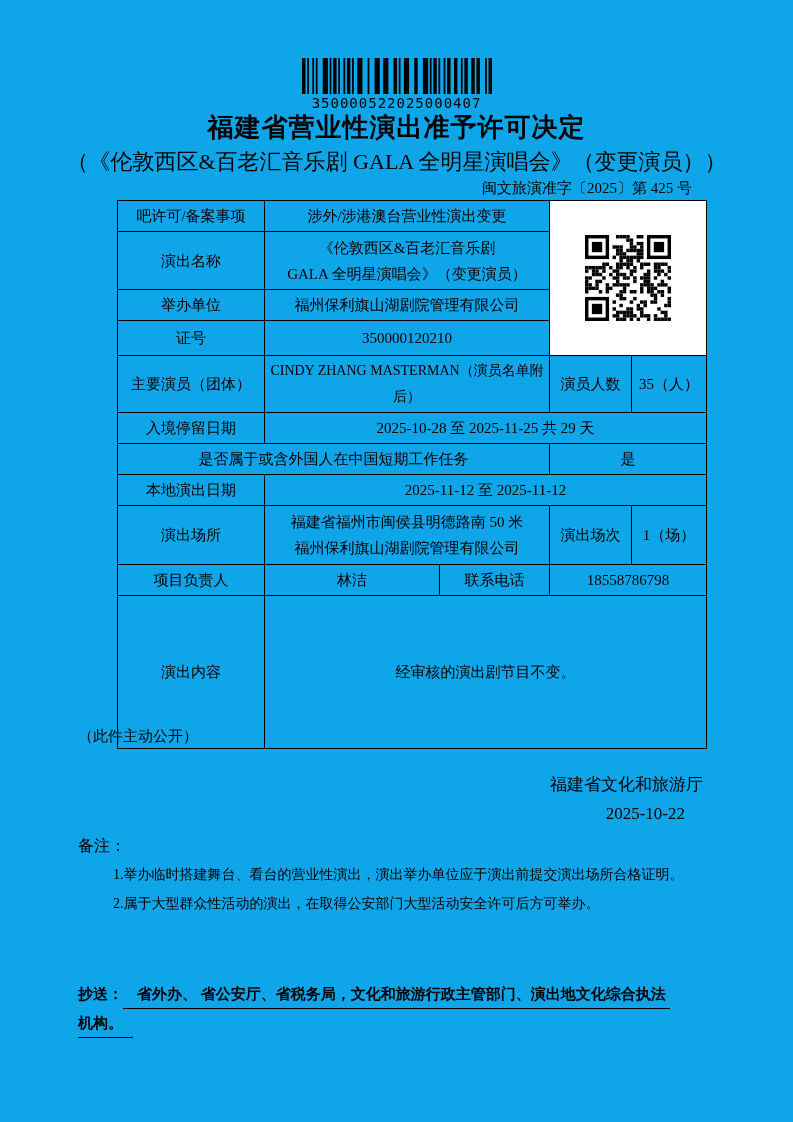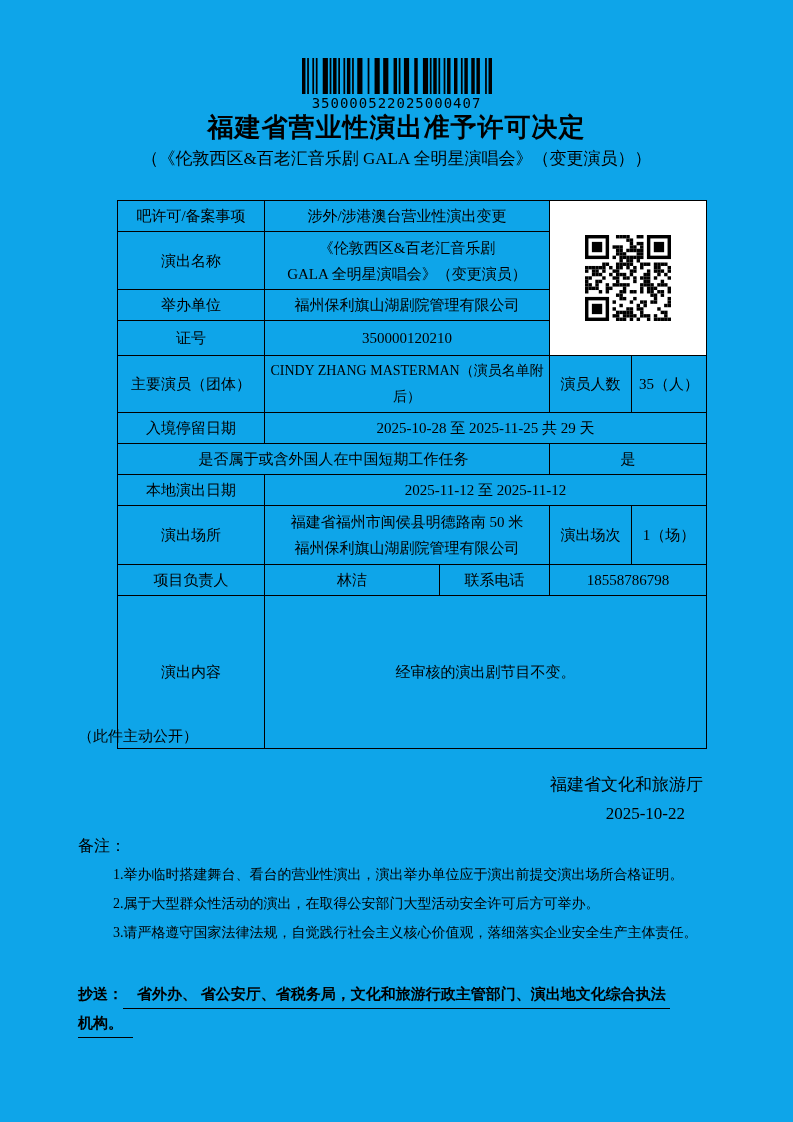--- a/index.html
+++ b/index.html
@@ -17,21 +17,21 @@
     margin-top:1px; font-family:"DejaVu Sans Mono", monospace;
     font-size:14px; letter-spacing:1px; color:#000;
   }
   
   .title {
     position:absolute; top:110px; left:0; width:793px; text-align:center;
     font-size:26px; font-weight:bold; letter-spacing:1px;
   }
   .subtitle {
     position:absolute; top:147px; left:0; width:793px; text-align:center;
-    font-size:17px; font-weight:400;
+    font-size:22px; font-weight:400;
   }
   .doc-number {
     position:absolute; top:179px; right:101px; font-size:15px;
   }
   
   .info-table {
     position:absolute; top:200px; left:117px; width:589px;
     border-collapse:collapse; table-layout:fixed; font-size:15px;
   }
   .info-table td {
@@ -101,20 +101,21 @@
         <rect x="169.27" y="0" width="3.45" height="36" fill="#000"></rect>
         <rect x="174.45" y="0" width="3.45" height="36" fill="#000"></rect>
         <rect x="183.09" y="0" width="1.73" height="36" fill="#000"></rect>
         <rect x="186.55" y="0" width="3.45" height="36" fill="#000"></rect>
       </svg>
     <div class="barcode-text">350000522025000407</div>
   </div>
 
   <h1 class="title">福建省营业性演出准予许可决定</h1>
   <div class="subtitle">（《伦敦西区&amp;百老汇音乐剧 GALA 全明星演唱会》（变更演员））</div>
+  <div class="doc-number">闽文旅演准字〔2025〕第 425 号</div>
 
   <table class="info-table">
     <colgroup>
       <col style="width:147px">
         <col style="width:175px">
         <col style="width:110px">
       <col style="width:82px">
         <col style="width:75px">
     </colgroup>
     <tbody>
@@ -405,20 +406,19 @@
     </tbody>
   </table>
 
   <div class="disclosure">（此件主动公开）</div>
   <div class="issuer">福建省文化和旅游厅</div>
   <div class="issue-date">2025-10-22</div>
 
   <div class="remarks-label">备注：</div>
   <div class="note note-1">1.举办临时搭建舞台、看台的营业性演出，演出举办单位应于演出前提交演出场所合格证明。</div>
   <div class="note note-2">2.属于大型群众性活动的演出，在取得公安部门大型活动安全许可后方可举办。</div>
-  <div class="note note-3">3.请严格遵守国家法律法规，自觉践行社会主义核心价值观，落细落实企业安全生产主体责任。</div>
 
   <div class="cc-block">
     <span>抄送：</span><span class="cc-underline cc-line1">省外办、 省公安厅、省税务局，文化和旅游行政主管部门、演出地文化综合执法</span>
     <div><span class="cc-underline cc-line2">机构。</span></div>
   </div>
 
 </div>
 
 </body></html>

